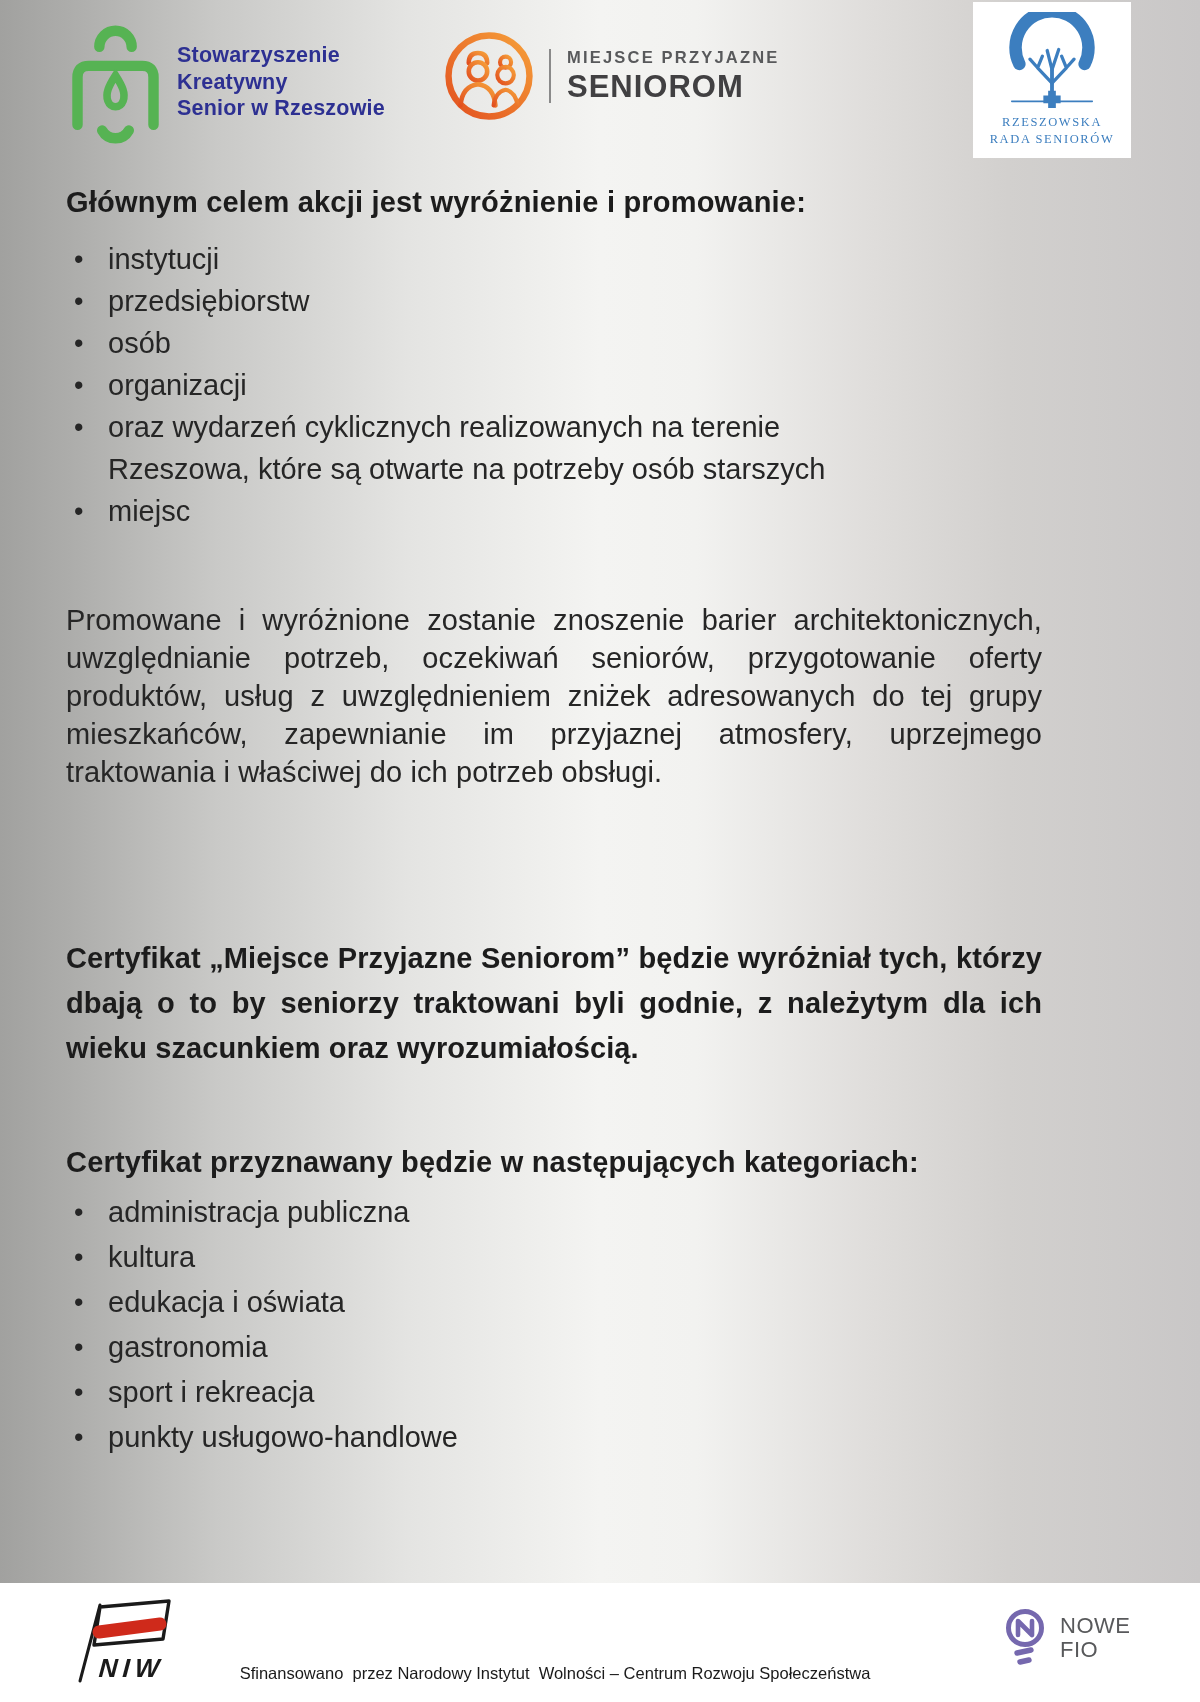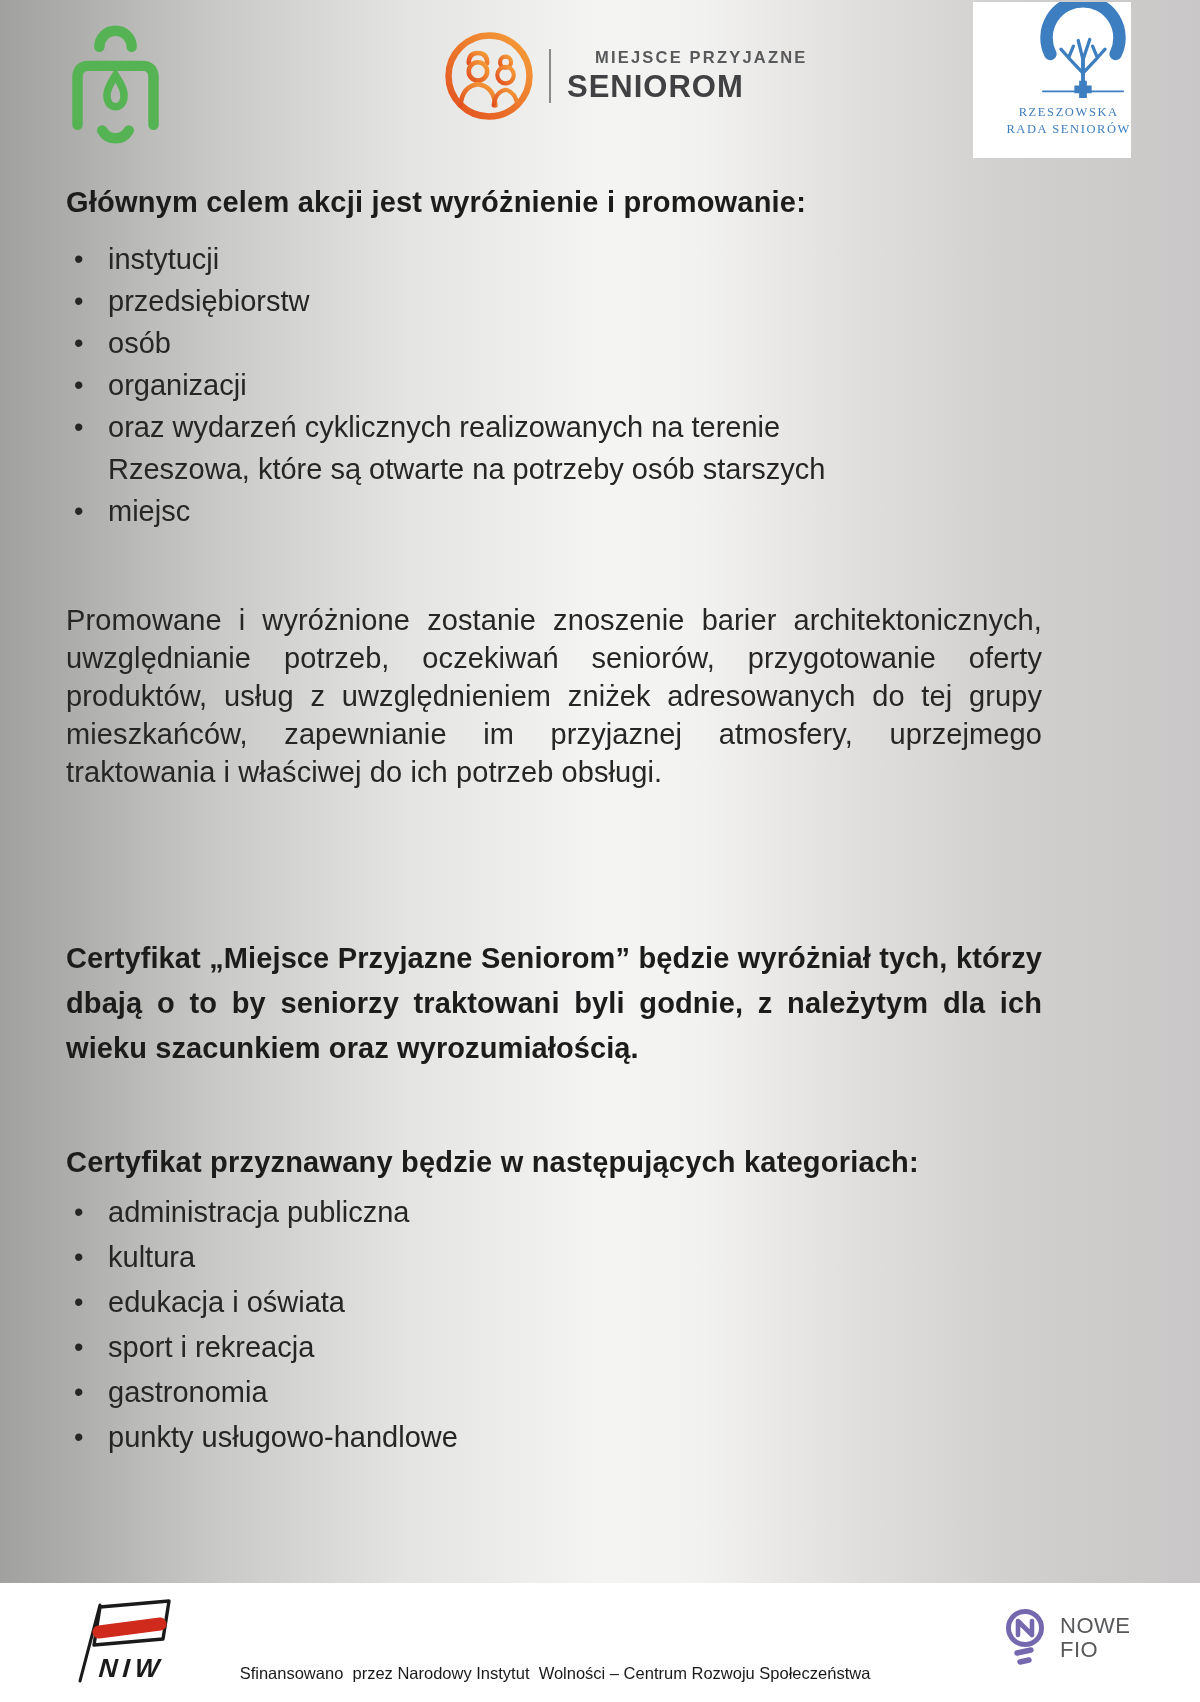--- a/index.html
+++ b/index.html
@@ -10,24 +10,24 @@
     overflow:hidden;
     background:linear-gradient(90deg,#a1a19f 0%,#adadab 6%,#c9c9c7 18%,#e4e4e2 34%,#f4f4f2 50%,#f2f2f0 58%,#e0dedc 72%,#d2d0ce 84%,#c9c7c7 100%);
   }
   
   .header{position:absolute;left:0;top:0;width:1200px;height:170px;}
   .logo-left{position:absolute;left:68px;top:18px;display:flex;align-items:center;gap:14px;}
   .logo-left svg{display:block;}
   .logo-left-text{color:#2d3092;font-weight:bold;font-size:21.5px;line-height:26.5px;letter-spacing:.2px;}
   .logo-center{position:absolute;left:443px;top:30px;display:flex;align-items:center;}
   .logo-center-divider{width:2px;height:54px;background:#8a8a8a;margin:0 16px 0 14px;}
-  .lc-top{color:#58595b;font-weight:bold;font-size:16.5px;letter-spacing:2.2px;margin-left:28px;}
+  .lc-top{color:#58595b;font-weight:bold;font-size:16.5px;letter-spacing:2.2px;}
   .lc-bottom{color:#414042;font-weight:800;font-size:31px;letter-spacing:1px;margin-top:2px;}
   .logo-right{position:absolute;left:973px;top:2px;width:158px;height:156px;background:#ffffff;
-    display:flex;flex-direction:column;align-items:flex-end;justify-content:flex-start;padding-top:0;box-sizing:border-box;}
+    display:flex;flex-direction:column;align-items:center;justify-content:flex-start;padding-top:10px;box-sizing:border-box;}
   .logo-right-text{font-family:"Liberation Serif","DejaVu Serif",serif;color:#3c7ebf;font-size:12.5px;
     letter-spacing:1.6px;line-height:17px;text-align:center;margin-top:2px;}
   
   .content{position:absolute;left:66px;width:976px;color:#212121;}
   .h1{font-size:29px;font-weight:bold;color:#1c1c1c;letter-spacing:.2px;}
   ul{list-style:none;margin:0;padding:0;}
   li{position:relative;padding-left:42px;max-width:820px;font-size:29px;color:#262626;}
   li::before{content:"\2022";position:absolute;left:8px;top:0;font-size:27px;color:#262626;}
   .list1 li{line-height:42px;}
   .list2 li{line-height:36px;margin-bottom:9px;}
@@ -50,20 +50,25 @@
 
     <div class="logo-left">
       <svg width="95" height="128" viewBox="0 0 100 134">
         <g fill="none" stroke="#56b353" stroke-linecap="round">
           <path d="M33,30 A17,17 0 0 1 67,30" stroke-width="11"></path>
           <path d="M10,112 V62 Q10,50 22,50 H78 Q90,50 90,62 V112" stroke-width="11"></path>
           <path d="M50,60 C43,71 39,79 42,87 C45,95 55,95 58,87 C61,79 57,71 50,60 Z" stroke-width="8"></path>
           <path d="M36,118 A16,16 0 0 0 64,118" stroke-width="11"></path>
         </g>
       </svg>
+      <div class="logo-left-text">
+        <div>Stowarzyszenie</div>
+        <div>Kreatywny</div>
+        <div>Senior w Rzeszowie</div>
+      </div>
     </div>
 
     <div class="logo-center">
       <svg width="92" height="92" viewBox="0 0 100 100">
         <defs>
           <linearGradient id="og" x1="0" y1="1" x2="1" y2="0">
             <stop offset="0" stop-color="#e2501f"></stop>
             <stop offset="1" stop-color="#f6a03a"></stop>
           </linearGradient>
         </defs>
@@ -118,22 +123,22 @@
   <div class="content para" style="top:601px;">Promowane i wyróżnione zostanie znoszenie barier architektonicznych, uwzględnianie potrzeb, oczekiwań seniorów, przygotowanie oferty produktów, usług z uwzględnieniem zniżek adresowanych do tej grupy mieszkańców, zapewnianie im przyjaznej atmosfery, uprzejmego traktowania i właściwej do ich potrzeb obsługi.</div>
 
   <div class="content para-bold" style="top:936px;">Certyfikat „Miejsce Przyjazne Seniorom” będzie wyróżniał tych, którzy dbają o to by seniorzy traktowani byli godnie, z należytym dla ich wieku szacunkiem oraz wyrozumiałością.</div>
 
   <div class="content h1" style="top:1146px;">Certyfikat przyznawany będzie w następujących kategoriach:</div>
 
   <ul class="content list2" style="top:1194px;">
     <li>administracja publiczna</li>
     <li>kultura</li>
     <li>edukacja i oświata</li>
+    <li>gastronomia</li>
     <li>sport i rekreacja</li>
-    <li>gastronomia</li>
     <li>punkty usługowo-handlowe</li>
   </ul>
 
   <div class="footer">
 
     <svg class="niw-logo" width="110" height="95" viewBox="0 0 110 95">
       <g fill="none" stroke="#1a1a1a" stroke-linecap="round" stroke-linejoin="round">
         <path d="M10,86 L30,10" stroke-width="3"></path>
         <path d="M30,12 L99,6 L93,44 L24,50 Z" stroke-width="3.4"></path>
       </g>

